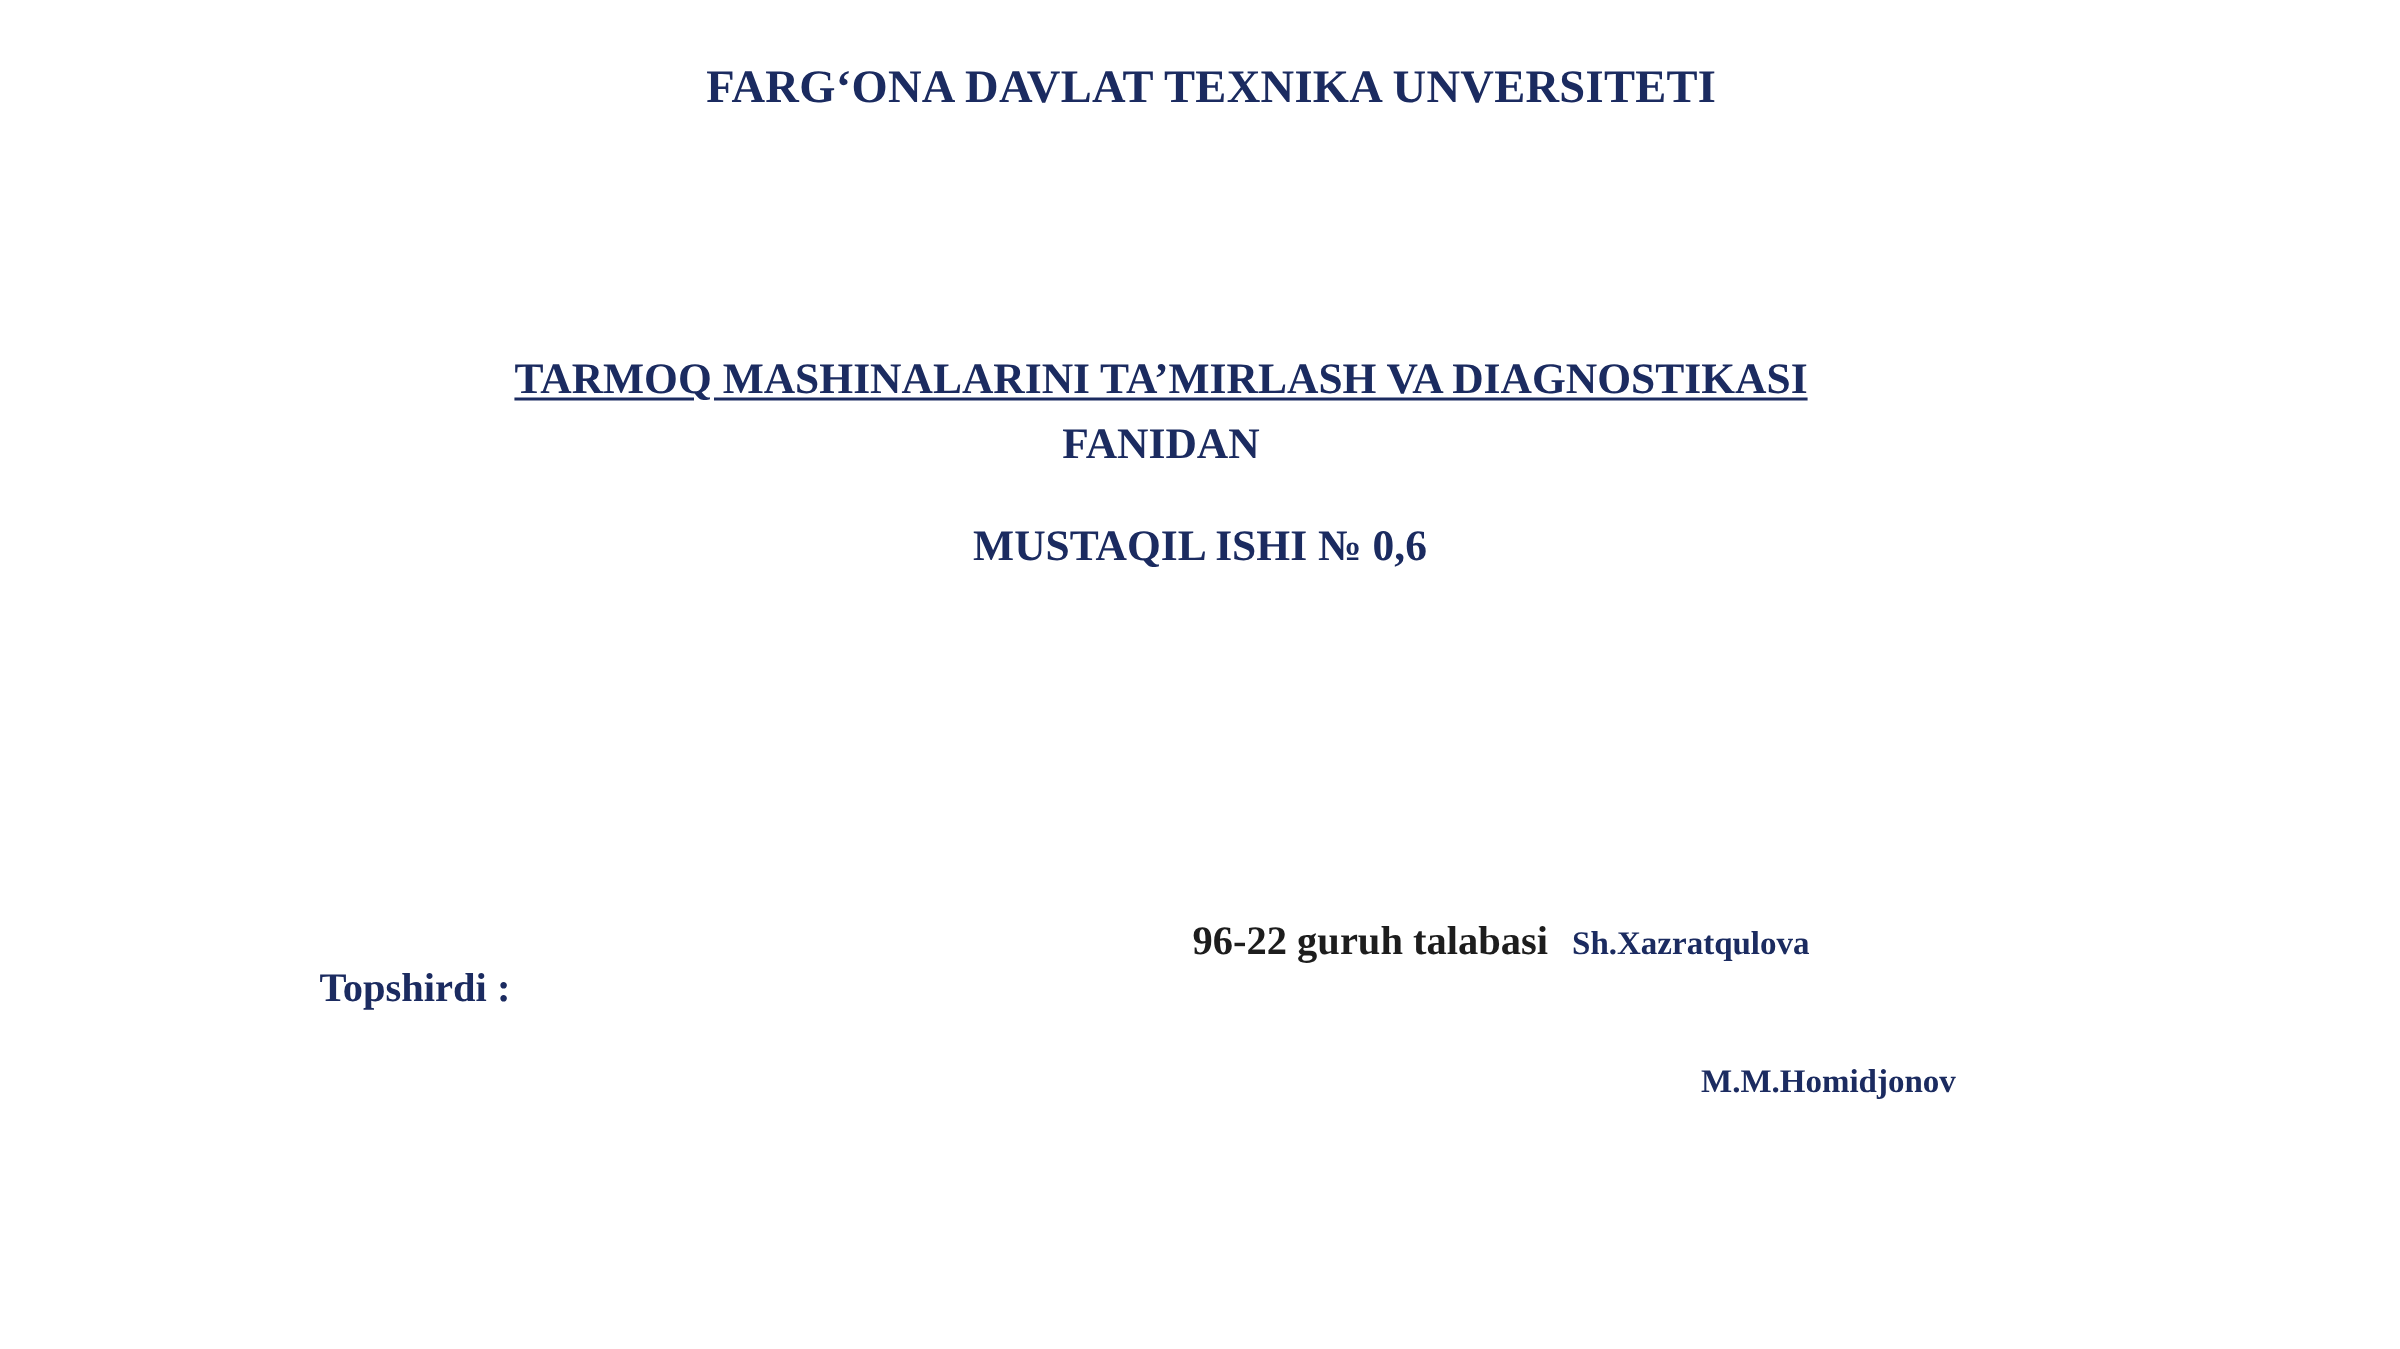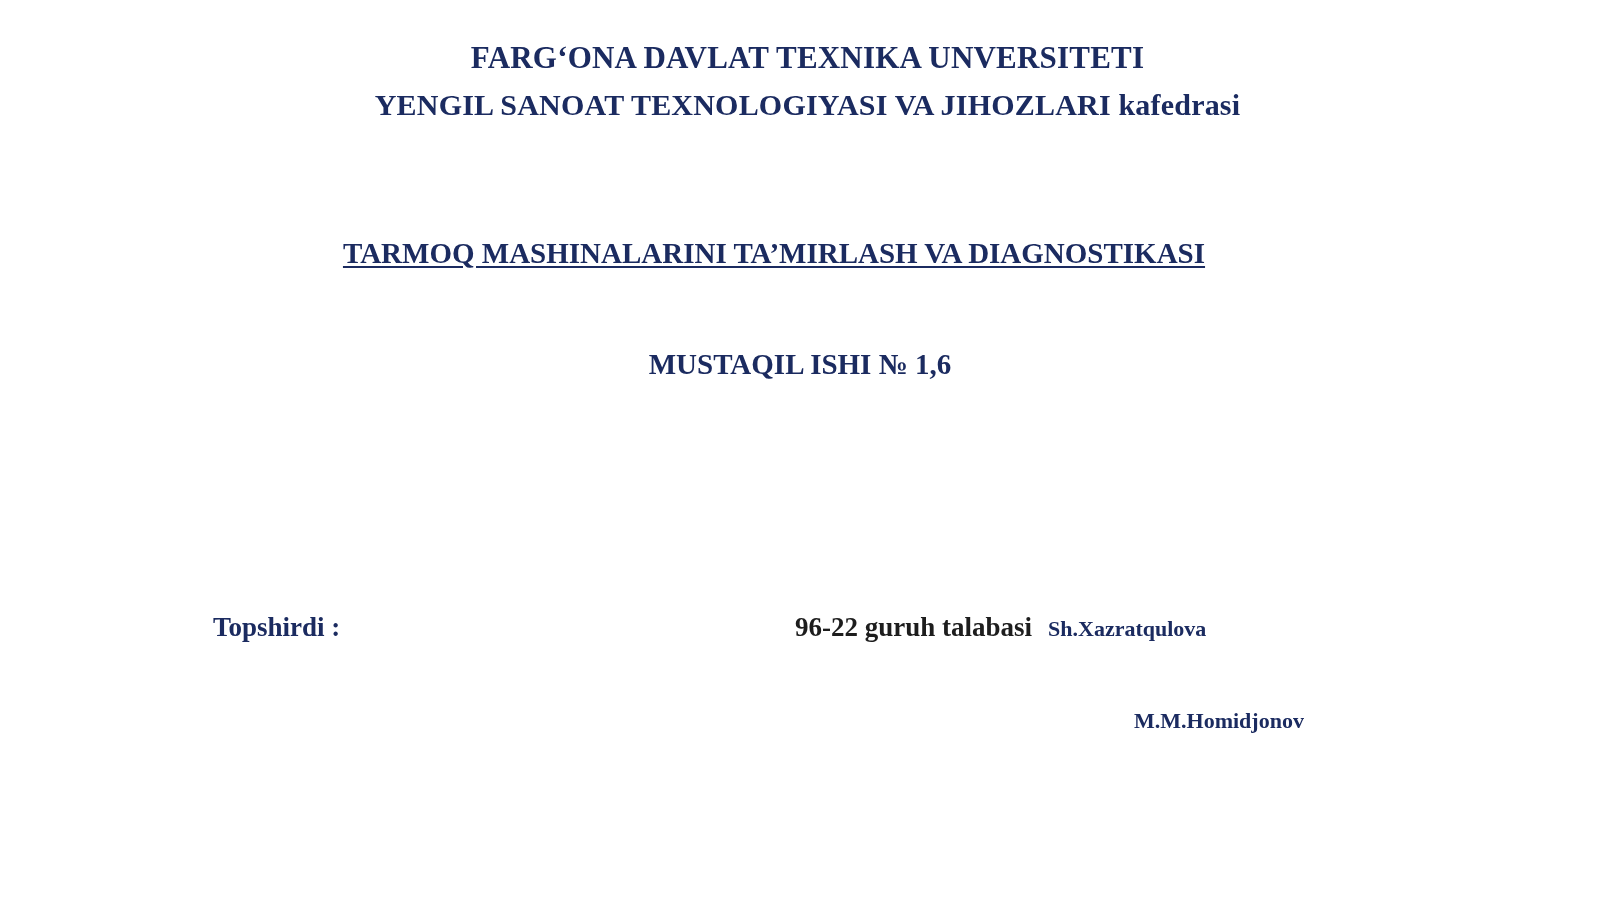--- a/index.html
+++ b/index.html
@@ -85,20 +85,21 @@
   .sig-row.row1 { top: 606px; }
   .sig-row.row2 { top: 700px; }
 
   .sig-label {
     position: absolute;
     font-weight: bold;
     font-size: 27px;
     line-height: 42px;
     color: #1b2b60;
     white-space: nowrap;
+    margin-top: 31px;
   }
   .sig-row.row1 .sig-label { left: 213px; }
   .sig-row.row2 .sig-label { left: 165px; }
 
   .sig-group {
     position: absolute;
     line-height: 42px;
     white-space: nowrap;
   }
   .sig-row.row1 .sig-group { left: 795px; }
@@ -117,29 +118,29 @@
   }
   .sig-row.row2 .sig-name { margin-left: 6px; }
 </style>
 </head>
 <body>
 
 <div class="slide">
 
   <div class="header-block">
     <div class="header-line l1">FARG‘ONA DAVLAT TEXNIKA UNVERSITETI</div>
-    <div class="header-line l3">YENGIL SANOAT TEXNOLOGIYASI VA JIHOZLARI kafedrasi</div>
   </div>
 
   <div class="subject-block">
     <div class="subject-line underlined">TARMOQ MASHINALARINI TA’MIRLASH VA DIAGNOSTIKASI</div>
+    <div class="subject-line">FANIDAN</div>
   </div>
 
   <div class="work-block">
-    <div class="work-line">MUSTAQIL ISHI № 1,6</div>
+    <div class="work-line">MUSTAQIL ISHI № 0,6</div>
   </div>
 
   <div class="sig-row row1">
     <div class="sig-label">Topshirdi :</div>
     <div class="sig-group">
       <span class="sig-plain">96-22 guruh talabasi</span><span class="sig-name">Sh.Xazratqulova</span>
     </div>
   </div>
 
   <div class="sig-row row2">

